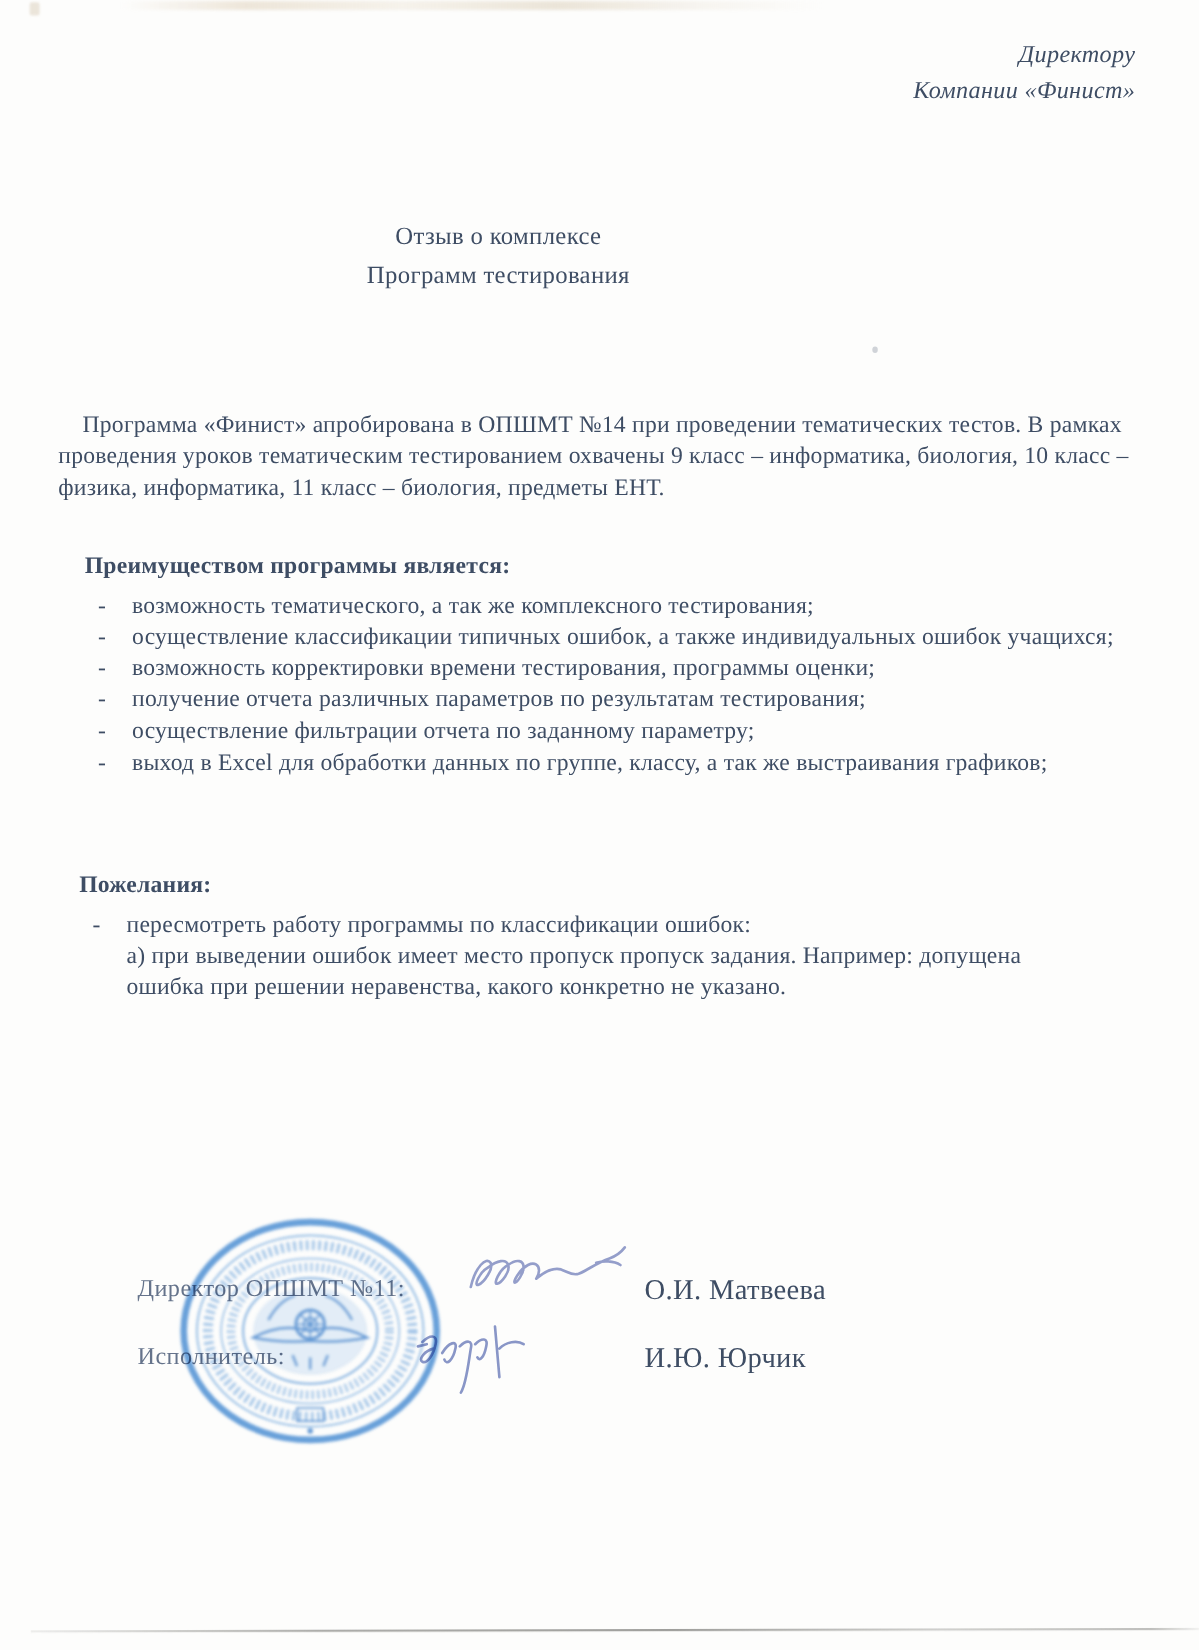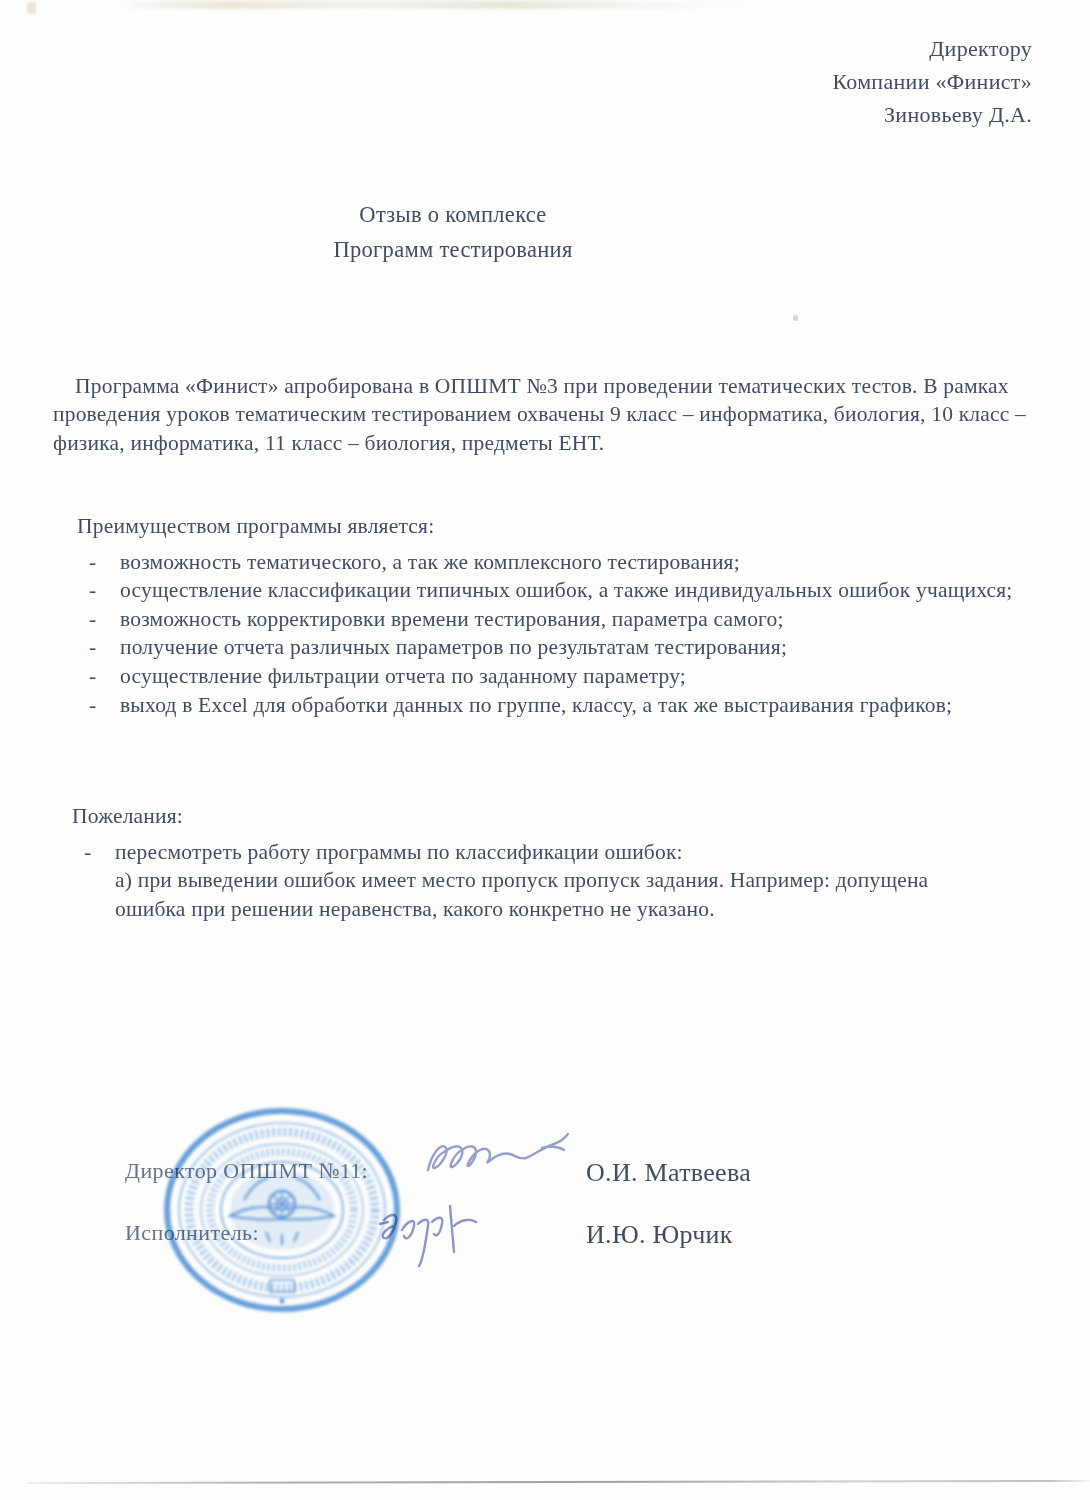--- a/index.html
+++ b/index.html
@@ -26,34 +26,34 @@
   }
   .artifact-bottom-line {
     position:absolute; left:28px; top:1481px; width:1062px; height:2px;
     background:linear-gradient(90deg, rgba(150,150,146,.15), rgba(130,130,126,.65) 25%,
       rgba(120,120,116,.7) 55%, rgba(140,140,136,.4) 78%, rgba(150,150,146,.6) 96%, rgba(150,150,146,.1));
     transform:rotate(-0.12deg); filter:blur(.4px);
   }
 
   .addressee {
     position:absolute; top:32px; right:58px;
-    font-size:22px; line-height:33px; text-align:right; letter-spacing:.3px;
+    font-size:22px; line-height:33px; text-align:right; letter-spacing:.3px;font-style:italic;
   }
   .doc-title {
     position:absolute; top:197px; left:0; width:906px;
     text-align:center; font-size:22.5px; line-height:35px; letter-spacing:.3px;
   }
   .intro {
     position:absolute; top:350px; left:53px; width:986px;
     font-size:21.5px; line-height:28.6px; text-indent:22px; letter-spacing:.2px;
   }
   .section { position:absolute; font-size:21.5px; line-height:28.6px; letter-spacing:.2px; }
   .advantages { top:496px; left:77px; width:968px; }
   .wishes    { top:786px; left:72px; width:968px; }
-  .section-heading { margin:16px 0 7px 0; }
+  .section-heading { margin:4px 0 7px 0;font-weight:bold; }
   ul.dash-list { list-style:none; margin:0; padding:0 0 0 12px; }
   ul.dash-list li { display:flex; align-items:flex-start; }
   .dash-marker { flex:none; width:31px; }
   .dash-text { flex:1; max-width:912px; }
   .sub-lines { margin:0 0 0 43px; max-width:882px; }
 
   .signature-area { position:absolute; left:0; top:0; width:1090px; height:1500px; pointer-events:none; }
   .sig-label {
     position:absolute; left:125px; font-size:22px; letter-spacing:.4px;
     color:#556included178f; color:#55657f; filter:blur(.6px); opacity:.9;
@@ -76,44 +76,43 @@
 <div class="page">
 
   <div class="artifact-top-smudge"></div>
   <div class="artifact-top-corner"></div>
   <div class="artifact-dot"></div>
   <div class="artifact-bottom-line"></div>
 
   <div class="addressee">
     <div>Директору</div>
     <div>Компании «Финист»</div>
-    <div>Зиновьеву Д.А.</div>
   </div>
 
   <div class="doc-title">
     <div>Отзыв о комплексе</div>
     <div>Программ тестирования</div>
   </div>
 
-  <p class="intro">Программа «Финист» апробирована в ОПШМТ №3 при проведении тематических тестов. В рамках проведения уроков тематическим тестированием охвачены 9 класс – информатика, биология, 10 класс – физика, информатика, 11 класс – биология, предметы ЕНТ.</p>
+  <p class="intro">Программа «Финист» апробирована в ОПШМТ №14 при проведении тематических тестов. В рамках проведения уроков тематическим тестированием охвачены 9 класс – информатика, биология, 10 класс – физика, информатика, 11 класс – биология, предметы ЕНТ.</p>
 
   <div class="section advantages">
     <p class="section-heading">Преимуществом программы является:</p>
     <ul class="dash-list">
       <li>
         <span class="dash-marker">-</span>
         <span class="dash-text">возможность тематического, а так же комплексного тестирования;</span>
       </li>
       <li>
         <span class="dash-marker">-</span>
         <span class="dash-text">осуществление классификации типичных ошибок, а также индивидуальных ошибок учащихся;</span>
       </li>
       <li>
         <span class="dash-marker">-</span>
-        <span class="dash-text">возможность корректировки времени тестирования, параметра самого;</span>
+        <span class="dash-text">возможность корректировки времени тестирования, программы оценки;</span>
       </li>
       <li>
         <span class="dash-marker">-</span>
         <span class="dash-text">получение отчета различных параметров по результатам тестирования;</span>
       </li>
       <li>
         <span class="dash-marker">-</span>
         <span class="dash-text">осуществление фильтрации отчета по заданному параметру;</span>
       </li>
       <li>

